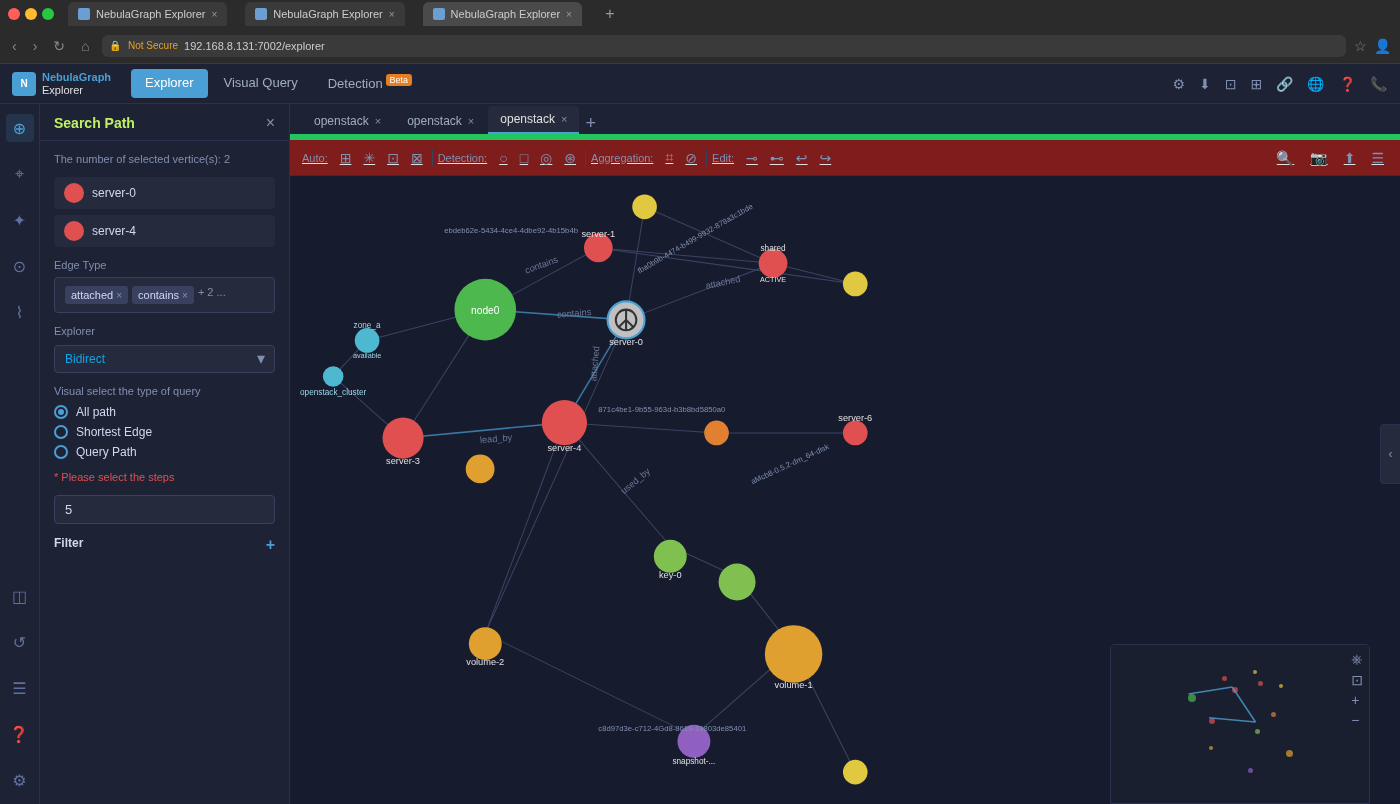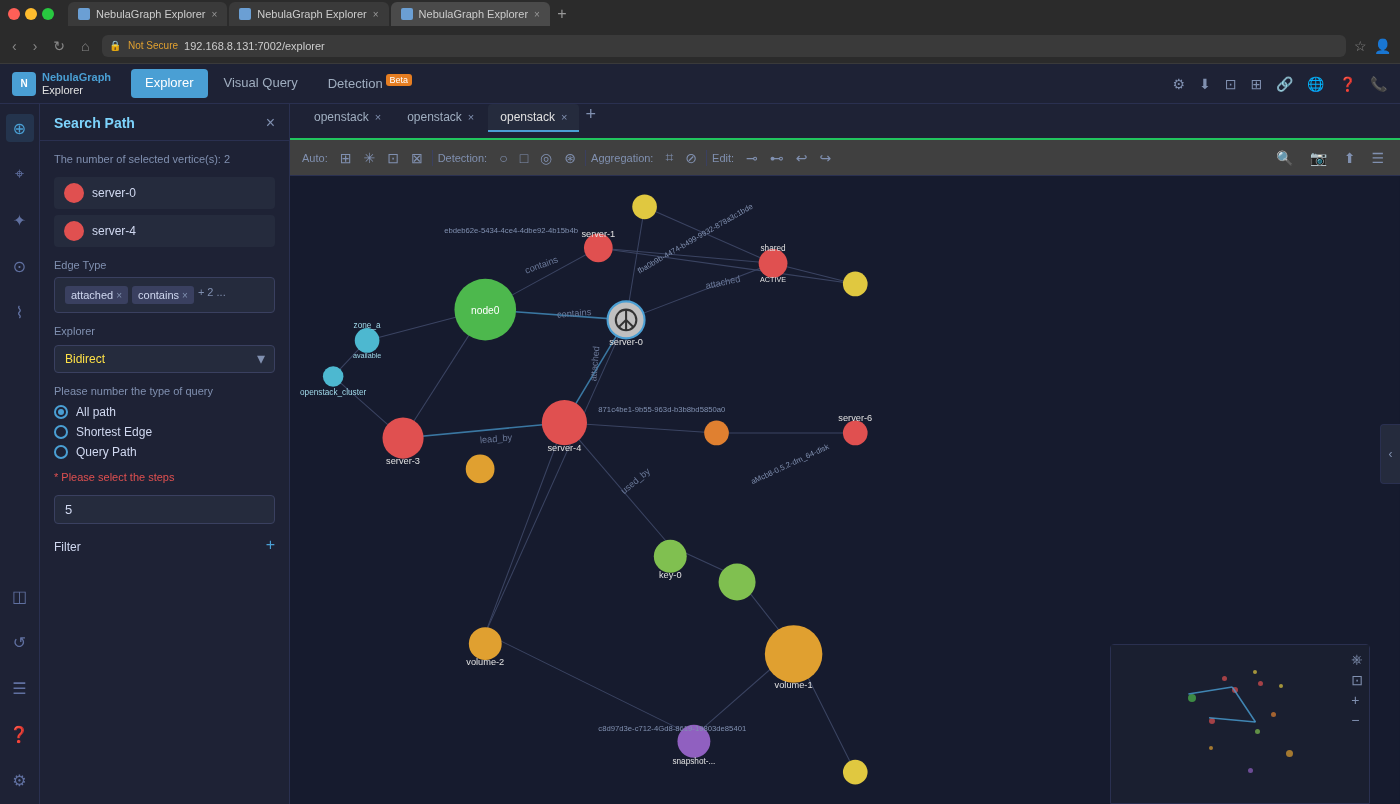--- a/index.html
+++ b/index.html
@@ -5,21 +5,21 @@
     * { box-sizing: border-box; margin: 0; padding: 0; }
     body { font-family: -apple-system, BlinkMacSystemFont, 'Segoe UI', sans-serif; background: #1a1f2e; color: #e0e0e0; overflow: hidden; width: 1400px; height: 804px; }
 
     
     .titlebar { height: 28px; background: #2b2b2b; display: flex; align-items: center; padding: 0 8px; gap: 6px; }
     .traffic-lights { display: flex; gap: 5px; align-items: center; }
     .tl { width: 12px; height: 12px; border-radius: 50%; }
     .tl-red { background: #ff5f57; }
     .tl-yellow { background: #febc2e; }
     .tl-green { background: #28c840; }
-    .tab-bar { display: flex; align-items: center; margin-left: 8px; gap: 2px; }
+    .tab-bar { display: flex; align-items: center; margin-left: 8px; gap: 18px; }
     .tab-item { background: #3a3a3a; border-radius: 6px 6px 0 0; padding: 4px 10px; font-size: 11px; color: #ccc; display: flex; align-items: center; gap: 6px; height: 24px; }
     .tab-item.active-tb { background: #4a4a4a; }
     .tab-item .favicon { width: 12px; height: 12px; background: #6b9fd4; border-radius: 2px; }
     .tab-close-btn { font-size: 10px; color: #999; cursor: pointer; }
     .tab-new { width: 20px; height: 20px; border-radius: 4px; background: transparent; border: none; color: #999; font-size: 16px; cursor: pointer; display: flex; align-items: center; justify-content: center; }
 
     
     .addressbar { height: 36px; background: #2b2b2b; display: flex; align-items: center; padding: 0 8px; gap: 8px; border-bottom: 1px solid #3a3a3a; }
     .nav-btn { color: #888; font-size: 14px; cursor: pointer; padding: 2px 4px; }
     .url-bar { flex: 1; background: #3a3a3a; border-radius: 6px; height: 22px; display: flex; align-items: center; padding: 0 8px; font-size: 11px; color: #ccc; gap: 6px; }
@@ -40,70 +40,70 @@
     .main { display: flex; height: calc(804px - 28px - 36px - 40px); }
 
     
     .icon-sidebar { width: 40px; background: #1e2235; border-right: 1px solid #2a3050; display: flex; flex-direction: column; align-items: center; padding: 10px 0; gap: 18px; }
     .sidebar-icon { color: #6070a0; font-size: 16px; cursor: pointer; width: 28px; height: 28px; display: flex; align-items: center; justify-content: center; border-radius: 4px; }
     .sidebar-icon.active { color: #4a9fd4; background: rgba(74,159,212,0.15); }
 
     
     .search-panel { width: 250px; background: #1e2235; border-right: 1px solid #2a3050; overflow-y: auto; padding: 0; }
     .panel-header { display: flex; align-items: center; justify-content: space-between; padding: 10px 14px 8px; border-bottom: 1px solid #2a3050; }
-    .panel-title { font-size: 14px; font-weight: 600; color: #7dd3fc; }
+    .panel-title { font-size: 14px; font-weight: 600; color: #bef264; }
     .panel-close { color: #8090b0; cursor: pointer; font-size: 16px; }
     .panel-body { padding: 12px 14px; }
     .info-text { font-size: 11px; color: #8090b0; margin-bottom: 12px; }
     
     .vertex-item { display: flex; align-items: center; gap: 8px; padding: 6px 10px; background: #252b3d; border-radius: 4px; margin-bottom: 6px; cursor: pointer; }
     .vertex-dot { width: 20px; height: 20px; border-radius: 50%; background: #e05050; flex-shrink: 0; }
     .vertex-label { font-size: 12px; color: #d0d8f0; }
 
     .section-label { font-size: 11px; color: #8090b0; margin: 12px 0 6px; font-weight: 500; }
     
     .edge-tags { display: flex; flex-wrap: wrap; gap: 4px; padding: 8px 10px; background: #252b3d; border-radius: 4px; border: 1px solid #3a4060; min-height: 36px; }
     .edge-tag { background: #3a4060; color: #d0d8f0; font-size: 11px; padding: 2px 6px; border-radius: 3px; display: flex; align-items: center; gap: 3px; }
     .edge-tag-close { color: #8090b0; font-size: 10px; cursor: pointer; }
     .edge-tag-more { color: #8090b0; font-size: 11px; }
 
-    .direction-select { width: 100%; background: #252b3d; border: 1px solid #3a4060; color: #fde047; padding: 6px 10px; border-radius: 4px; font-size: 12px; cursor: pointer; appearance: none; margin-top: 2px; }
+    .direction-select { width: 100%; background: #252b3d; border: 1px solid #3a4060; color: #0ea5e9; padding: 6px 10px; border-radius: 4px; font-size: 12px; cursor: pointer; appearance: none; margin-top: 2px; }
     .select-wrapper { position: relative; }
     .select-wrapper::after { content: '▾'; position: absolute; right: 10px; top: 50%; transform: translateY(-50%); color: #8090b0; pointer-events: none; }
 
     .query-section { margin: 12px 0; }
     .query-label { font-size: 11px; color: #8090b0; margin-bottom: 8px; font-weight: 500; }
     .radio-group { display: flex; flex-direction: column; gap: 6px; }
     .radio-item { display: flex; align-items: center; gap: 8px; cursor: pointer; }
     .radio-dot { width: 14px; height: 14px; border-radius: 50%; border: 2px solid #4a9fd4; display: flex; align-items: center; justify-content: center; flex-shrink: 0; }
     .radio-dot.selected::after { content: ''; width: 6px; height: 6px; border-radius: 50%; background: #4a9fd4; display: block; }
     .radio-label { font-size: 12px; color: #d0d8f0; }
 
     .steps-label { font-size: 11px; color: #8090b0; margin: 12px 0 12px; }
     .steps-label span { color: #e05050; }
     .steps-input { width: 100%; background: #252b3d; border: 1px solid #3a4060; color: #d0d8f0; padding: 6px 10px; border-radius: 4px; font-size: 13px; outline: none; }
 
-    .filter-row { display: flex; align-items: flex-end; justify-content: space-between; margin: 12px 0; }
+    .filter-row { display: flex; align-items: flex-start; justify-content: space-between; margin: 12px 0; font-weight: bold; }
     .filter-label { font-size: 12px; color: #d0d8f0; }
     .filter-add { color: #4a9fd4; font-size: 16px; cursor: pointer; }
 
     .find-btn { width: 100%; background: #4a9fd4; color: white; border: none; padding: 10px; border-radius: 4px; font-size: 13px; font-weight: 600; cursor: pointer; }
 
     
     .graph-area { flex: 1; background: #161b2e; position: relative; overflow: hidden; }
     
     
-    .graph-tabs { height: 36px; background: #1e2235; display: flex; align-items: flex-start; padding: 0 12px; gap: 2px; border-bottom: 2px solid #22c55e; }
+    .graph-tabs { height: 36px; background: #1e2235; display: flex; align-items: flex-end; padding: 0 12px; gap: 2px; border-bottom: 6px solid #22c55e; }
     .graph-tab { display: flex; align-items: center; gap: 6px; padding: 6px 12px; font-size: 12px; color: #a0aec0; cursor: pointer; border-radius: 4px 4px 0 0; }
     .graph-tab.active { background: #252b3d; color: #e0e0e0; border-bottom: 2px solid #4a9fd4; }
     .graph-tab-close { font-size: 11px; color: #8090b0; cursor: pointer; }
     .graph-tab-new { color: #8090b0; font-size: 18px; cursor: pointer; margin-left: 4px; }
 
     
-    .graph-toolbar { height: 36px; background: #404040; display: flex; align-items: center; padding: 0 12px; gap: 5px; border-bottom: 1px solid #2a3050; }
+    .graph-toolbar { height: 36px; background: #7f1d1d; display: flex; align-items: center; padding: 0 12px; gap: 5px; border-bottom: 1px solid #2a3050; text-decoration: underline; }
     .toolbar-group { display: flex; align-items: center; gap: 4px; }
     .toolbar-label { font-size: 11px; color: #8090b0; margin-right: 4px; }
     .toolbar-btn { color: #8090b0; font-size: 14px; cursor: pointer; padding: 2px 4px; border-radius: 3px; }
     .toolbar-sep { width: 1px; height: 16px; background: #3a4060; }
     .toolbar-right { margin-left: auto; display: flex; gap: 8px; }
 
     
     .graph-canvas { position: absolute; top: 0; left: 0; right: 0; bottom: 0; }
 
     
@@ -243,21 +243,21 @@
       <div class="section-label">Explorer</div>
       <div class="select-wrapper">
         <select class="direction-select">
           <option>Bidirect</option>
           <option>Forward</option>
           <option>Backward</option>
         </select>
       </div>
 
       <div class="query-section">
-        <div class="query-label">Please number the type of query</div>
+        <div class="query-label">Visual select the type of query</div>
         <div class="radio-group">
           <div class="radio-item">
             <div class="radio-dot selected"></div>
             <span class="radio-label">All path</span>
           </div>
           <div class="radio-item">
             <div class="radio-dot"></div>
             <span class="radio-label">Shortest Edge</span>
           </div>
           <div class="radio-item">

